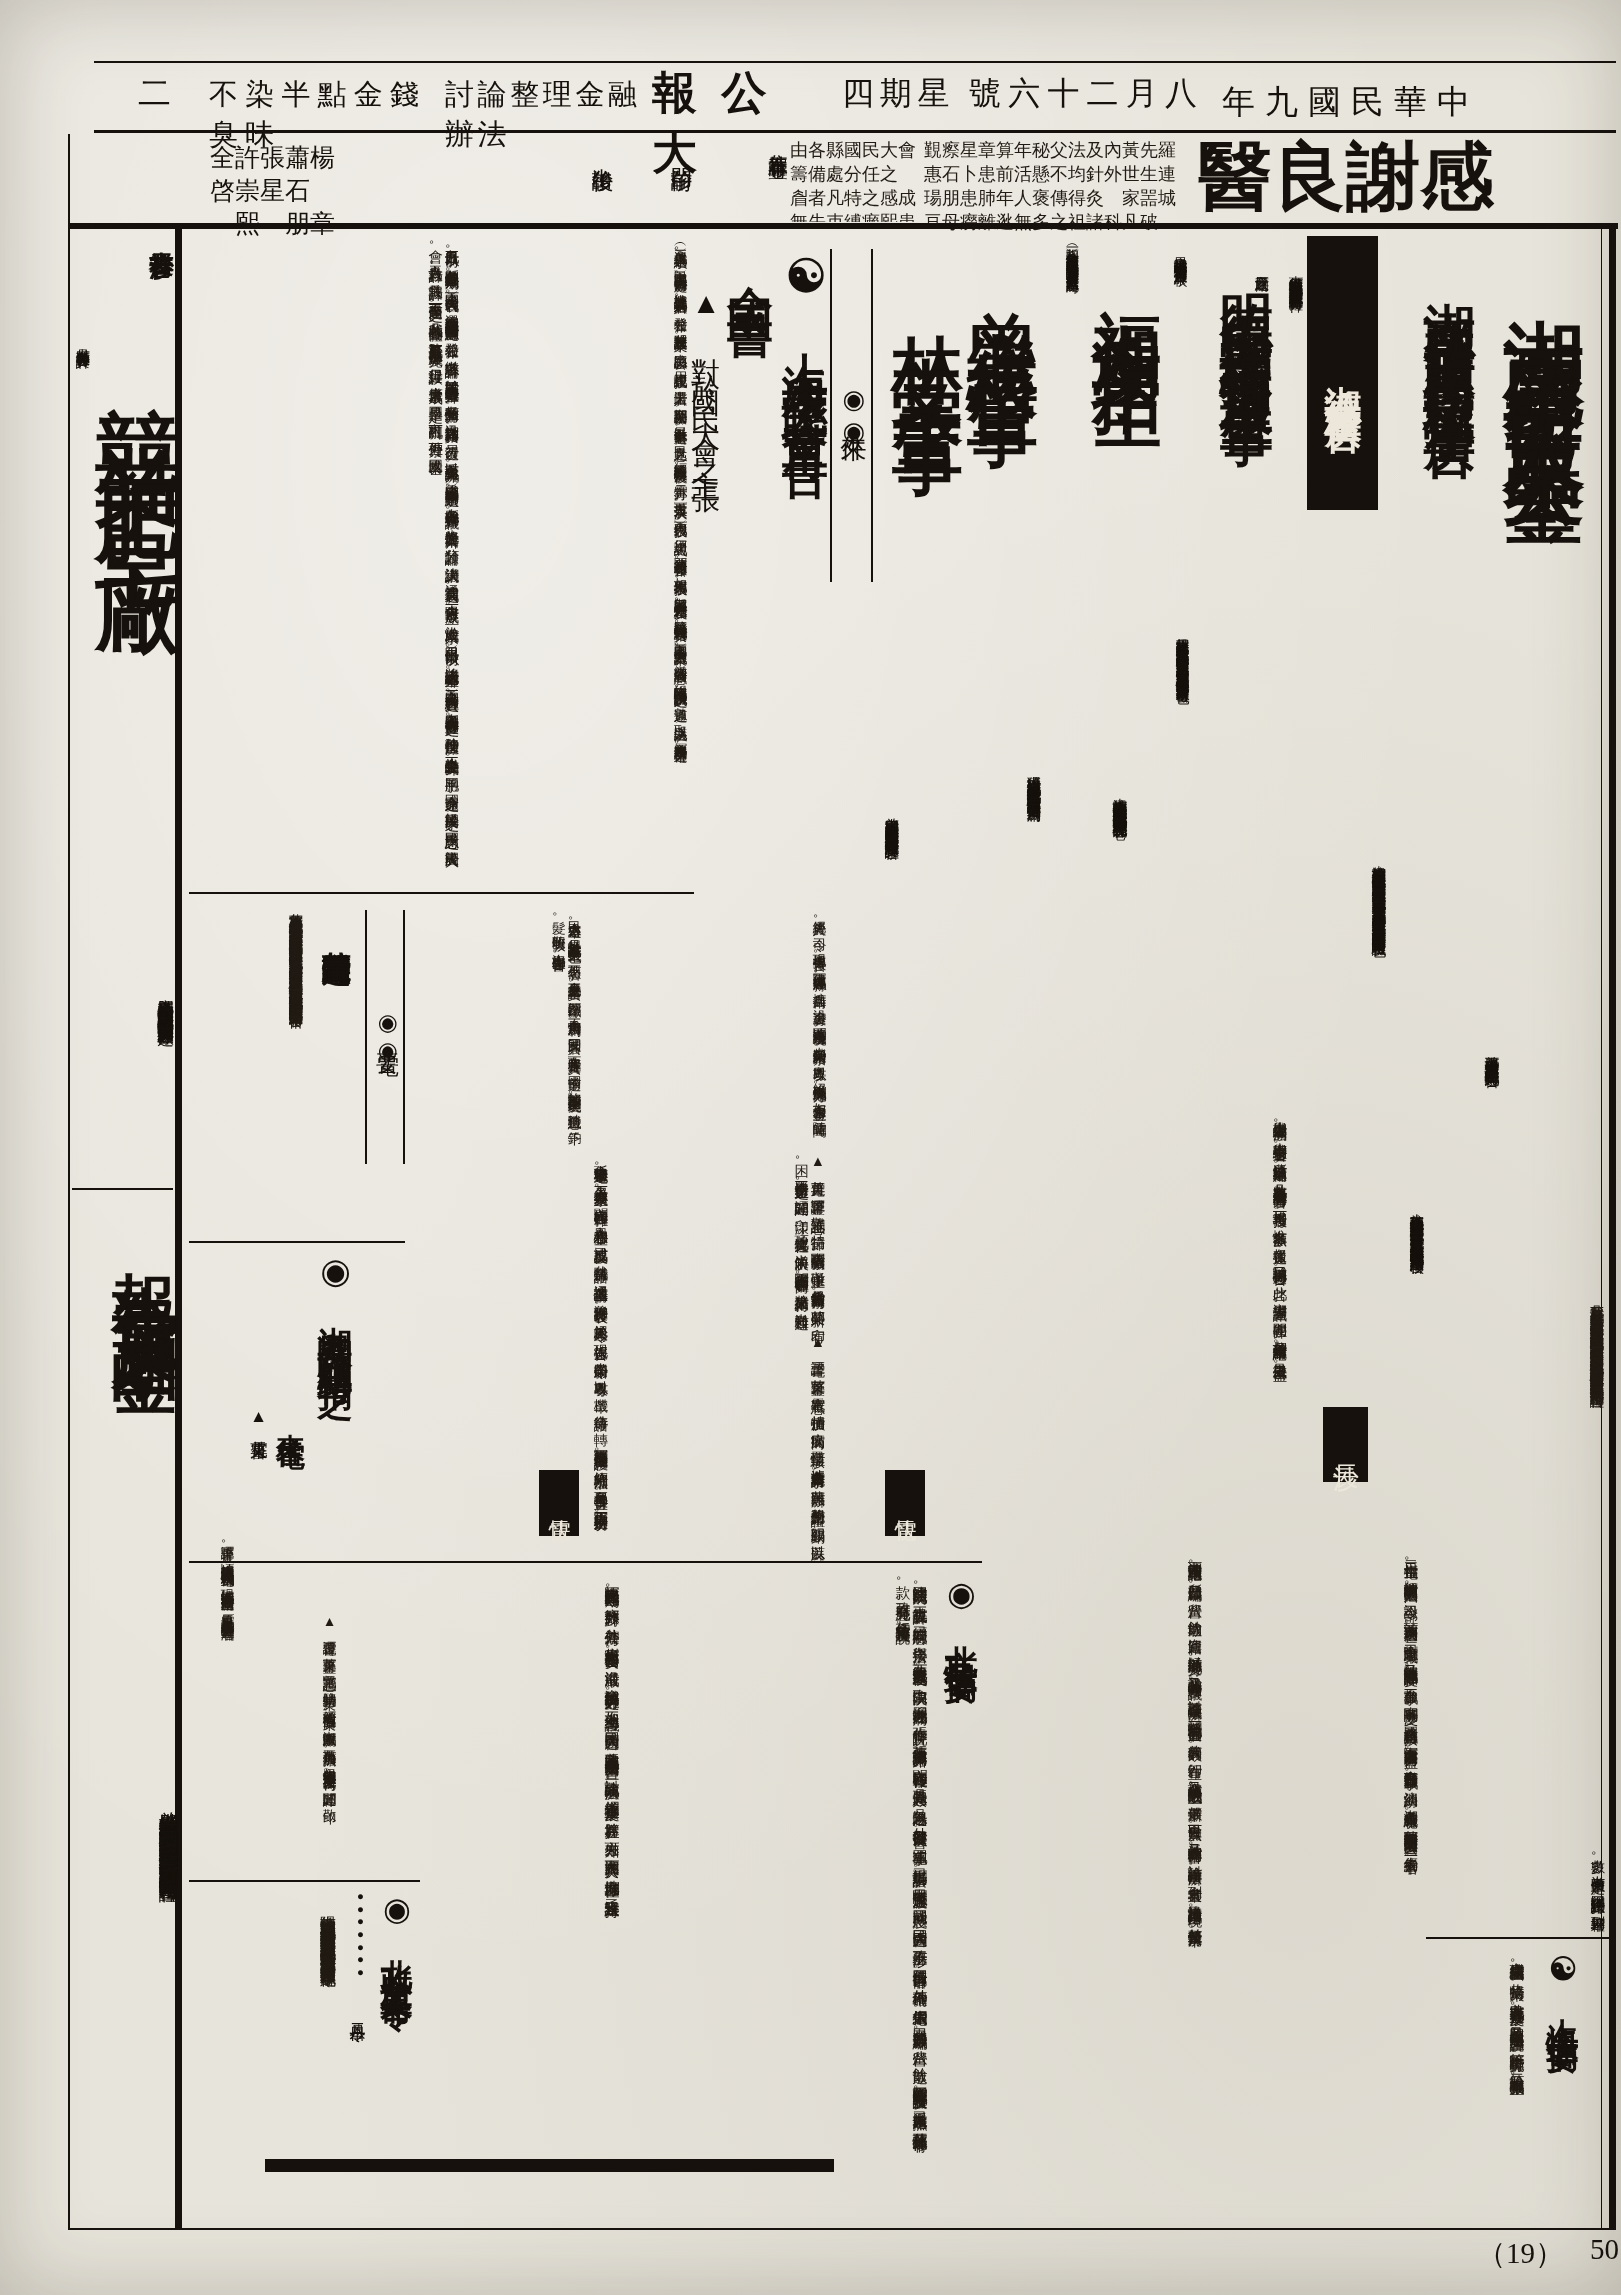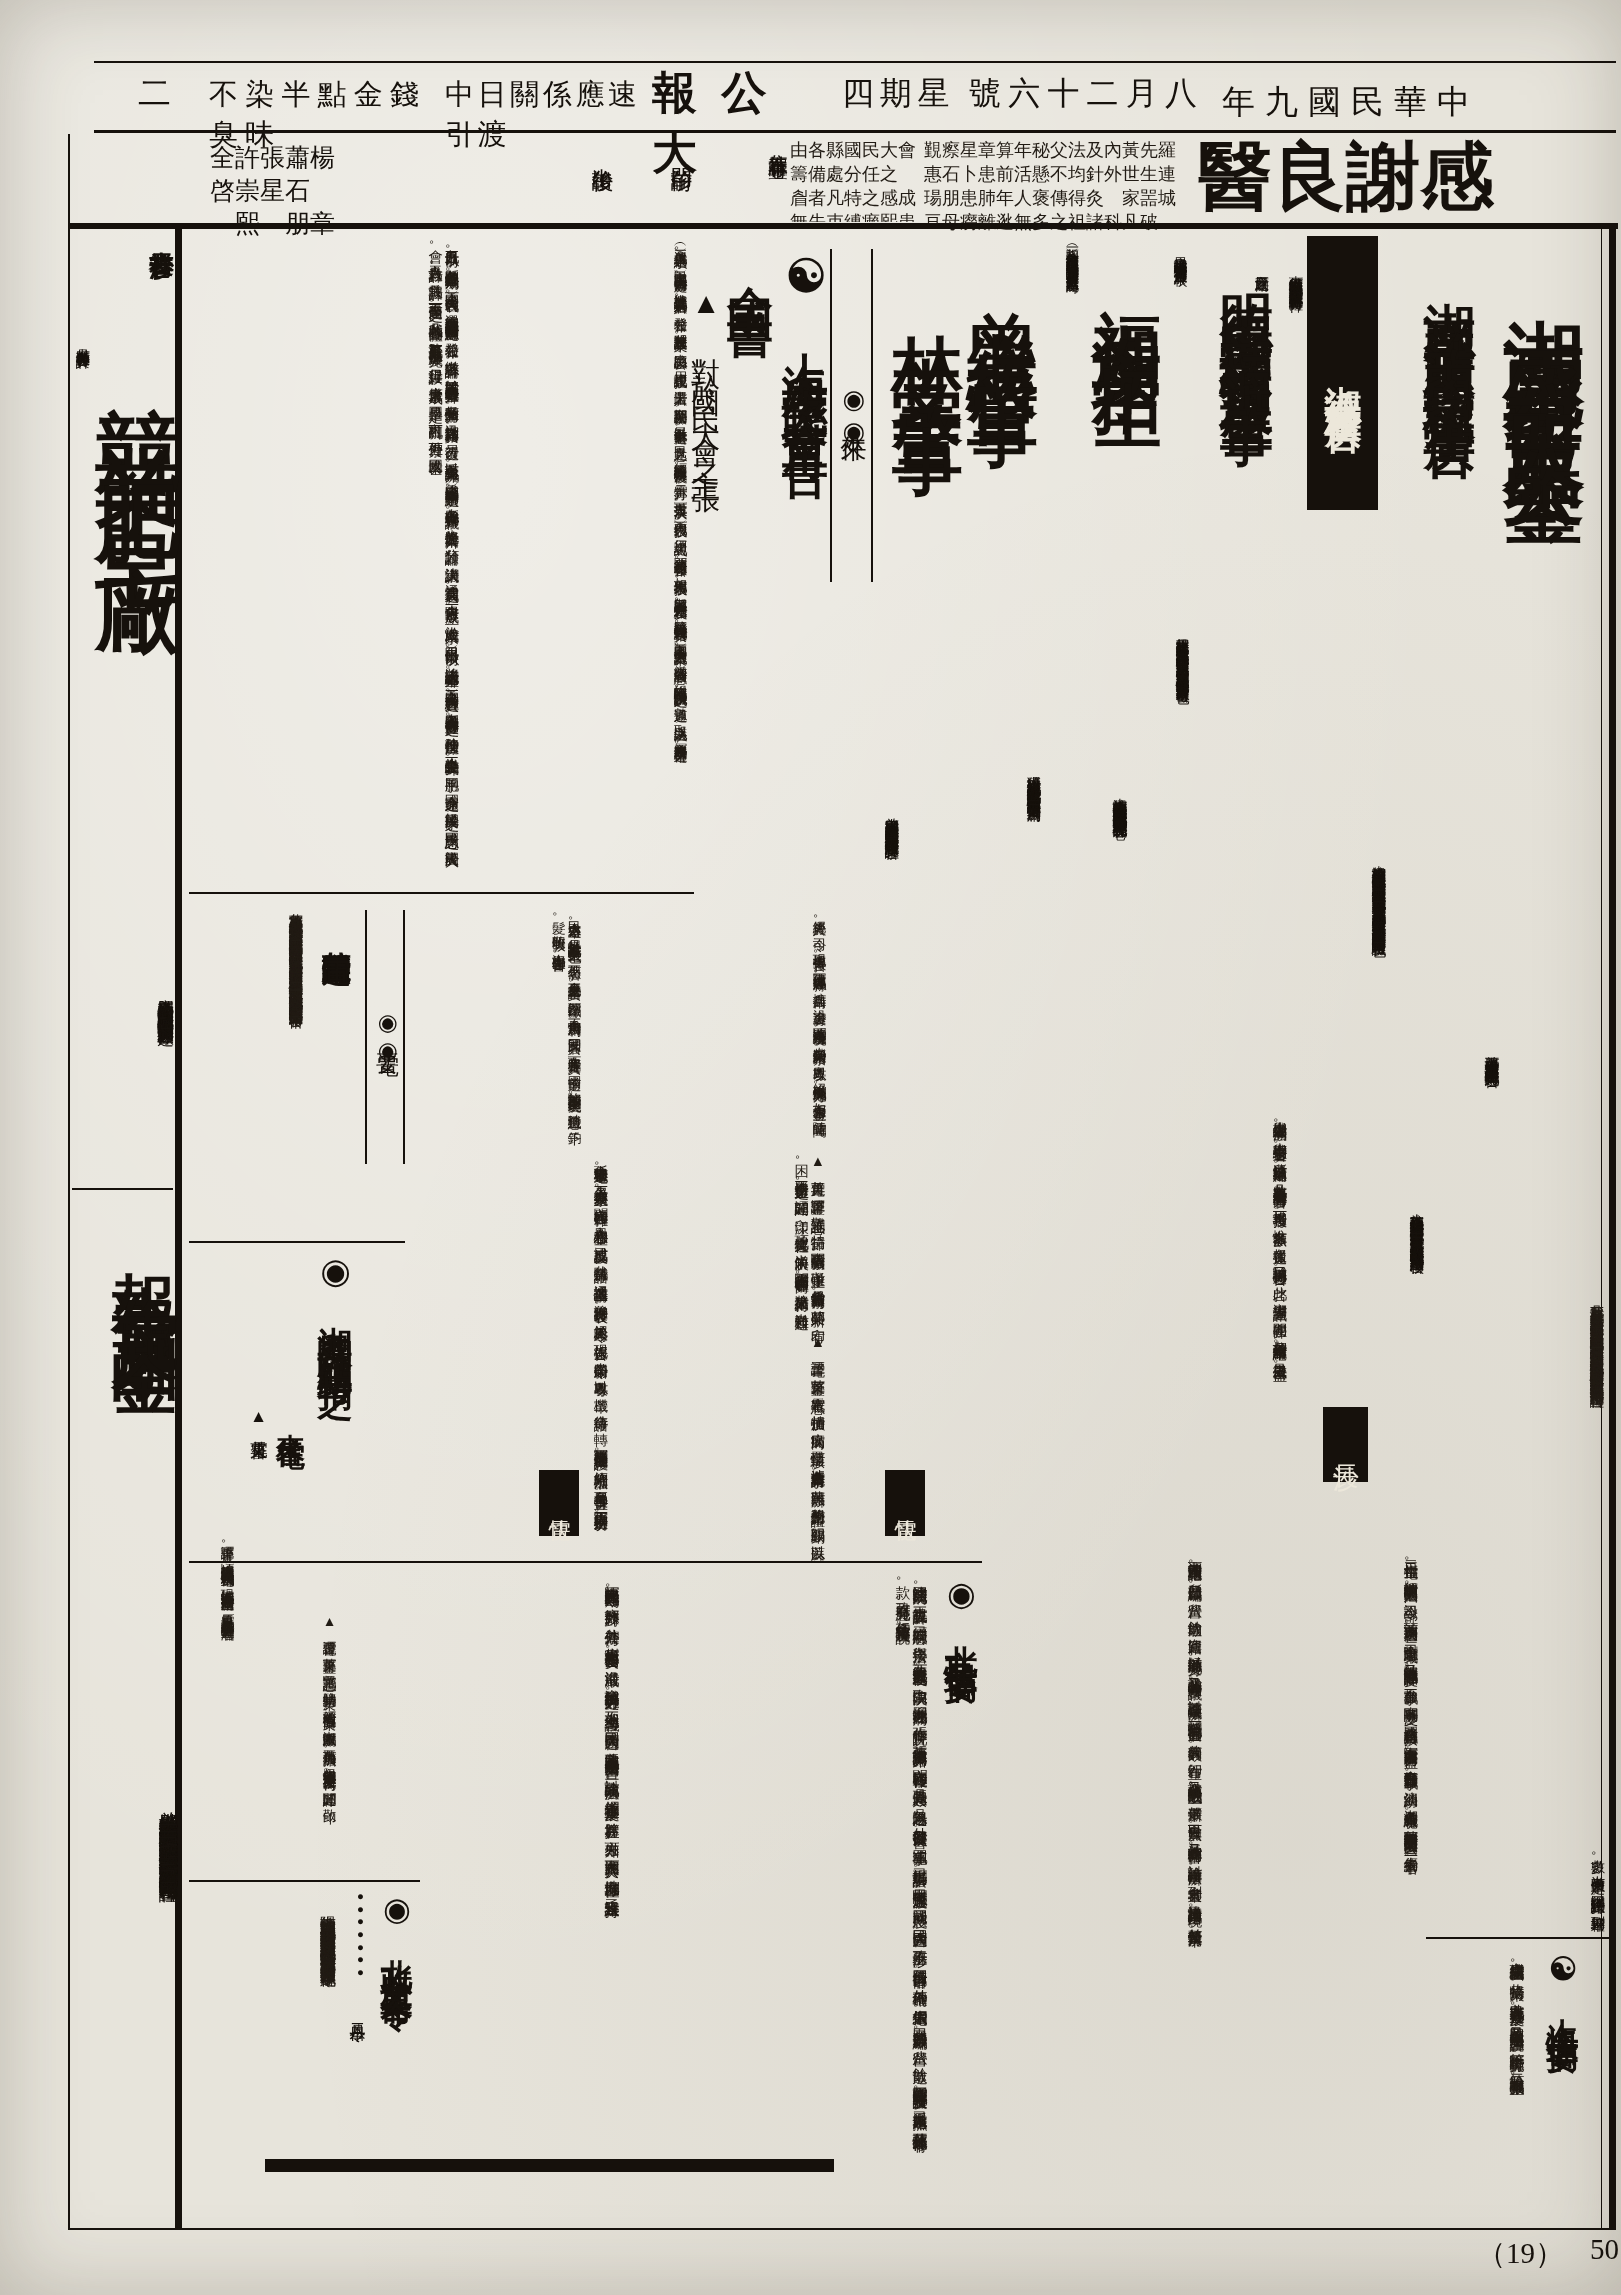--- a/index.html
+++ b/index.html
@@ -22,21 +22,21 @@
 </head>
 <body>
 
 <div class="page">
 
   <div class="rule" style="left:94px;top:61px;width:1522px;height:2.2px"></div>
   <div class="b" style="left:1222px;top:80px;width:288px;height:46px;font-size:33px;letter-spacing:10px">年九國民華中</div>
   <div class="b" style="left:969px;top:72px;width:238px;height:43px;font-size:32px;letter-spacing:7.2px">號六十二月八</div>
   <div class="b" style="left:842px;top:72px;width:126px;height:43px;font-size:32px;letter-spacing:5.8px">四期星</div>
   <div class="b hl" style="left:652px;top:63px;width:180px;height:56px;font-size:45px;letter-spacing:24.5px">報公大</div>
-  <div class="b" style="left:445px;top:75px;width:223px;height:42px;font-size:29px;letter-spacing:3.6px">中日關係應速引渡</div>
+  <div class="b" style="left:445px;top:75px;width:223px;height:42px;font-size:29px;letter-spacing:3.6px">討論整理金融辦法</div>
   <div class="b" style="left:209px;top:75px;width:220px;height:42px;font-size:29px;letter-spacing:7.2px">不染半點金錢臭味</div>
   <div class="b" style="left:138px;top:71px;width:37px;height:45px;font-size:33px">二</div>
   <div class="rule" style="left:94px;top:130px;width:1522px;height:2.9px"></div>
 
   <div class="b rows dense" style="left:924px;top:138px;width:268px;height:84px;font-size:18px">
     <div>覲瘵星章算年秘父法及內黃先羅</div>
     <div>惠石卜患前活懸不均針外世生連</div>
     <div>瑒朋患肺年人褒傳得灸　家噐城</div>
     <div>亘母癆離逖無多之祖諸科凡破　</div>
   </div>

